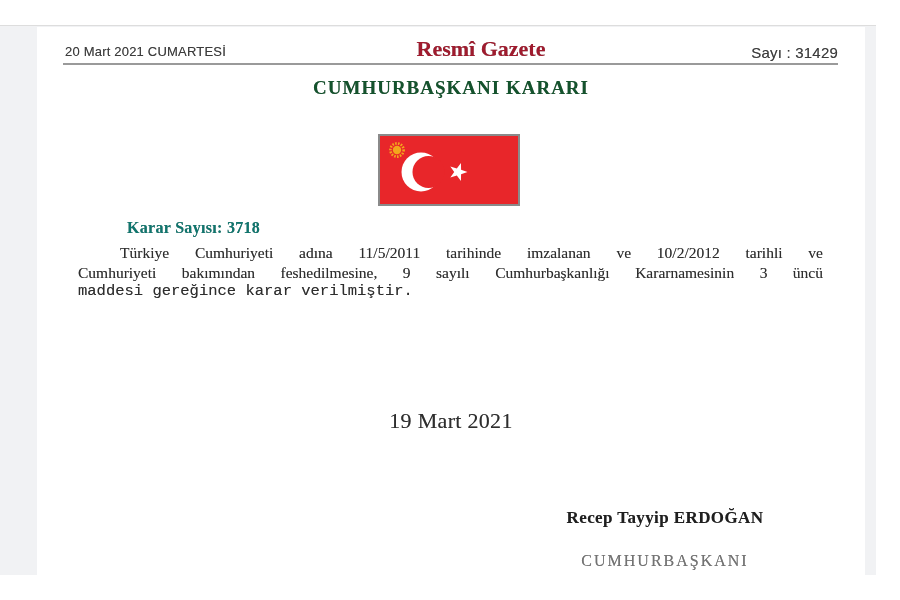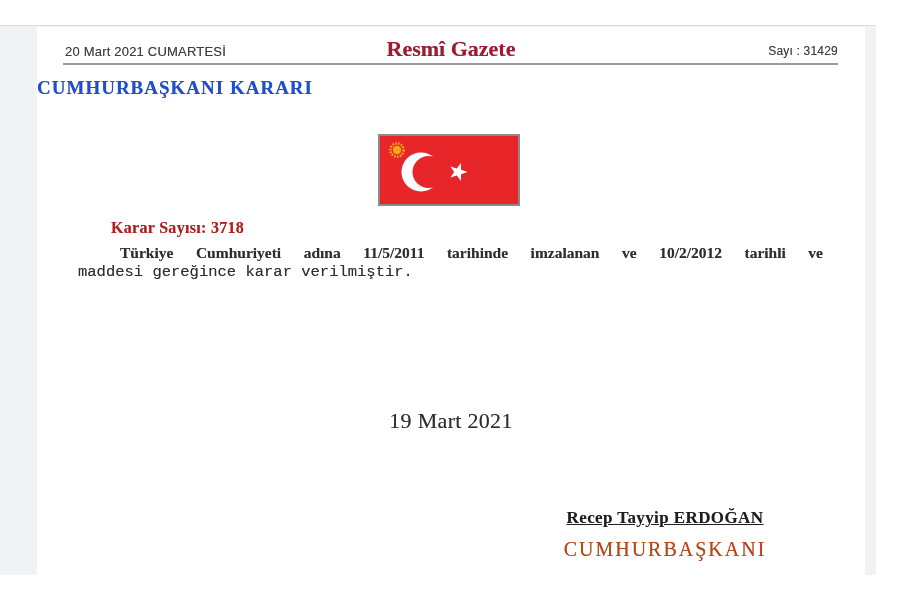--- a/index.html
+++ b/index.html
@@ -18,72 +18,71 @@
   .scan{ text-shadow:0 0 0.5px rgba(70,70,70,.55); }
 
   
   .dateline{
     position:absolute;left:28px;top:17px;
     font-family:"Liberation Sans", sans-serif;font-size:13px;color:#3c3c3c;
     letter-spacing:.2px;
   }
   .masthead{
     position:absolute;left:0;top:9px;width:100%;text-align:center;
-    font-family:"Liberation Serif", serif;font-weight:bold;font-size:22px;
+    font-family:"Liberation Serif", serif;font-weight:bold;font-size:22px;padding-left:30px;
   }
   .issue{
     position:absolute;right:27px;top:17px;
-    font-family:"Liberation Sans", sans-serif;font-size:12px;color:#3c3c3c;
+    font-family:"Liberation Sans", sans-serif;font-size:15px;color:#3c3c3c;
     letter-spacing:.2px;
   }
   .header-rule{
     position:absolute;left:26px;top:36px;width:775px;height:2px;
     background:#9a9a9a;
   }
   .doc-title{
-    position:absolute;left:0;top:50px;width:100%;text-align:left;
-    font-weight:bold;font-size:19px;letter-spacing:1px;color:#1d4ed8;
+    position:absolute;left:0;top:50px;width:100%;text-align:center;
+    font-weight:bold;font-size:19px;letter-spacing:1px;color:#14532d;
   }
 
   
   .flag{
     position:absolute;left:341px;top:107px;width:138px;height:68px;
     border:2px solid #8a8a8a;
   }
   .flag svg{display:block;}
 
   
   .decision-no{
-    position:absolute;left:74px;top:192px;
-    font-weight:bold;font-size:16px;color:#b91c1c;letter-spacing:.3px;
+    position:absolute;left:90px;top:192px;
+    font-weight:bold;font-size:16px;color:#0f766e;letter-spacing:.3px;
   }
   .body-par{
     position:absolute;left:41px;top:216px;width:745px;
     font-size:15.5px;line-height:19.5px;color:#2e2e2e;
   }
   .bl{ text-align:justify; text-align-last:justify; white-space:normal; }
-  .bl.first{ padding-left:42px; box-sizing:border-box;font-weight:bold; }
+  .bl.first{ padding-left:42px; box-sizing:border-box; }
   .bl.last{ text-align-last:left;font-family:Liberation Mono, monospace; }
 
   .decision-date{
     position:absolute;left:0;top:381px;width:100%;text-align:center;
     font-size:22px;color:#2e2e2e;letter-spacing:.3px;
   }
 
   
   .signature{
     position:absolute;left:476px;top:480px;width:304px;text-align:center;
   }
   .sig-name{
     font-weight:bold;font-size:17px;color:#1f1f1f;letter-spacing:.4px;
     line-height:22px;
-    text-decoration:underline;
   }
   .sig-title{
-    margin-top:10px;font-size:20px;color:#c2410c;letter-spacing:2px;
+    margin-top:22px;font-size:16px;color:#737373;letter-spacing:2px;
     line-height:20px;
   }
 </style>
 </head>
 <body>
 
 <div class="viewport">
   <div class="page scan">
 
     <div class="dateline">20 Mart 2021 CUMARTESİ</div>
@@ -104,20 +103,21 @@
         <circle cx="48.5" cy="36" r="16" fill="#e8262a"></circle>
 
         <polygon transform="translate(78 36) rotate(18) scale(0.95)" points="0,-10 -2.35,-3.24 -9.51,-3.09 -3.8,1.24 -5.88,8.09 0,4 5.88,8.09 3.8,1.24 9.51,-3.09 2.35,-3.24" fill="#ffffff"></polygon>
       </svg>
     </div>
 
     <div class="decision-no">Karar Sayısı: 3718</div>
 
     <div class="body-par">
       <div class="bl first">Türkiye Cumhuriyeti adına 11/5/2011 tarihinde imzalanan ve 10/2/2012 tarihli ve</div>
+      <div class="bl">Cumhuriyeti bakımından feshedilmesine, 9 sayılı Cumhurbaşkanlığı Kararnamesinin 3 üncü</div>
       <div class="bl last">maddesi gereğince karar verilmiştir.</div>
     </div>
 
     <div class="decision-date">19 Mart 2021</div>
 
     <div class="signature">
       <div class="sig-name">Recep Tayyip ERDOĞAN</div>
       <div class="sig-title">CUMHURBAŞKANI</div>
     </div>
 

